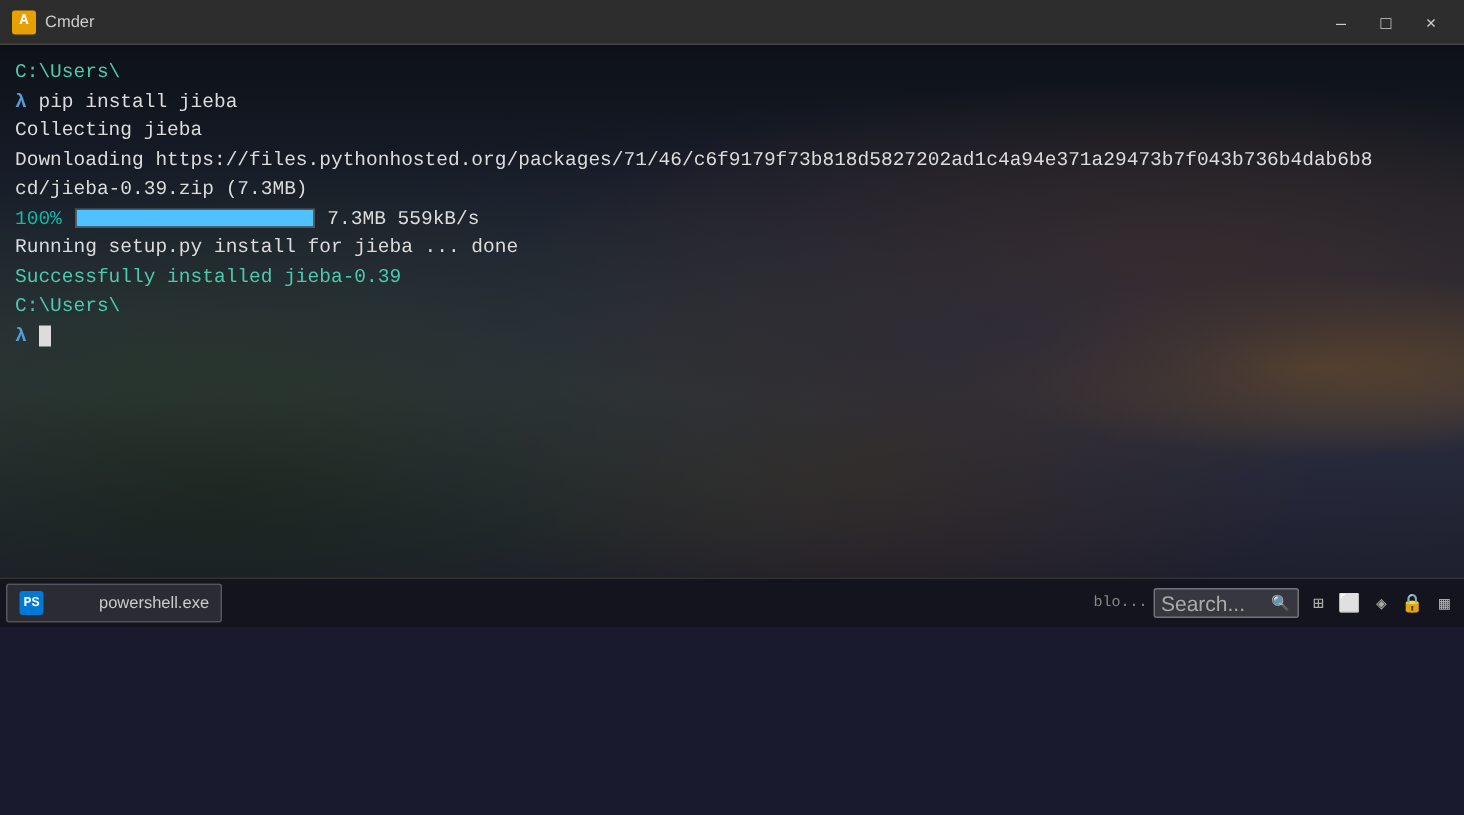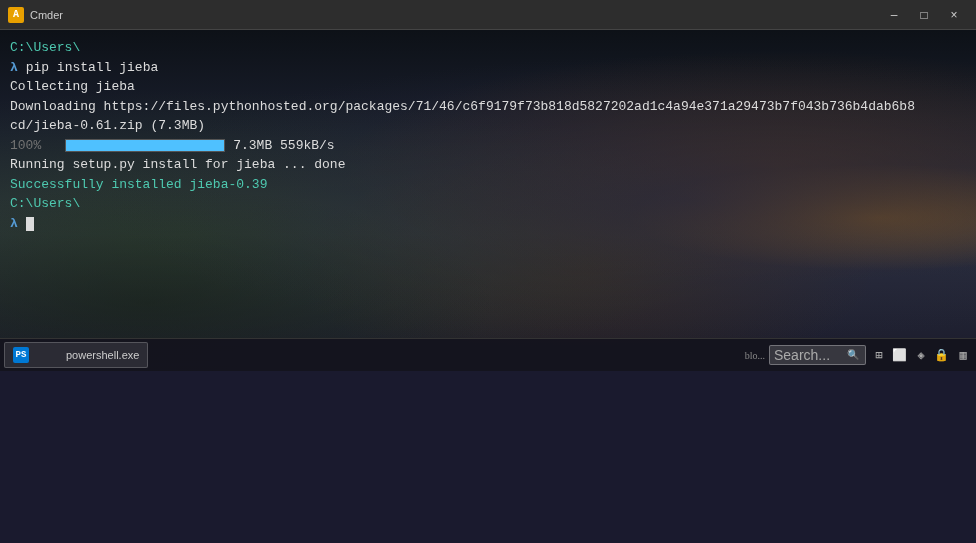--- a/index.html
+++ b/index.html
@@ -62,21 +62,21 @@
       display: flex;
       align-items: center;
       justify-content: center;
       font-family: 'Segoe UI', sans-serif;
     }
 
     
     .terminal-area {
       position: relative;
       width: 976px;
-      height: 341px;
+      height: 388px;
       overflow: hidden;
     }
 
     
     .bg-image {
       position: absolute;
       top: 0; left: 0;
       width: 100%; height: 100%;
       background: 
         radial-gradient(ellipse at 20% 60%, rgba(50,80,30,0.4) 0%, transparent 50%),
@@ -125,22 +125,22 @@
 
     
     .progress-line {
       display: flex;
       align-items: center;
       color: #dcdcdc;
       font-size: 13px;
     }
 
     .progress-percent {
-      color: #737373;
-      margin-right: 20px;
+      color: #14b8a6;
+      margin-right: 5px;
       font-size: 13px;
     }
 
     .progress-bar-container {
       display: inline-block;
       width: 160px;
       height: 13px;
       background: #333;
       border: 1px solid #555;
       vertical-align: middle;
@@ -230,21 +230,21 @@
 
     .taskbar-right {
       display: flex;
       align-items: center;
       gap: 4px;
     }
 
     .taskbar-url {
       color: #888;
       font-size: 10px;
-      font-family: Liberation Serif, serif;
+      font-family: Liberation Mono, monospace;
       text-align: center;
     }
 
     .search-box {
       display: flex;
       align-items: center;
       background: rgba(255,255,255,0.15);
       border: 1px solid rgba(255,255,255,0.3);
       border-radius: 2px;
       height: 20px;
@@ -312,21 +312,21 @@
       <span class="lambda">λ</span>
       <span class="cmd">  pip install jieba</span>
     </span>
     <span class="line">
       <span class="output">Collecting jieba</span>
     </span>
     <span class="line">
       <span class="output">  Downloading https://files.pythonhosted.org/packages/71/46/c6f9179f73b818d5827202ad1c4a94e371a29473b7f043b736b4dab6b8</span>
     </span>
     <span class="line">
-      <span class="output">cd/jieba-0.61.zip (7.3MB)</span>
+      <span class="output">cd/jieba-0.39.zip (7.3MB)</span>
     </span>
     <span class="progress-line">
       <span class="progress-percent">  100%</span>
       <span class="progress-bar-container">
         <span class="progress-bar-fill"></span>
       </span>
       <span class="progress-stats">7.3MB 559kB/s</span>
     </span>
     <span class="line">
       <span class="output">  Running setup.py install for jieba ... done</span>

